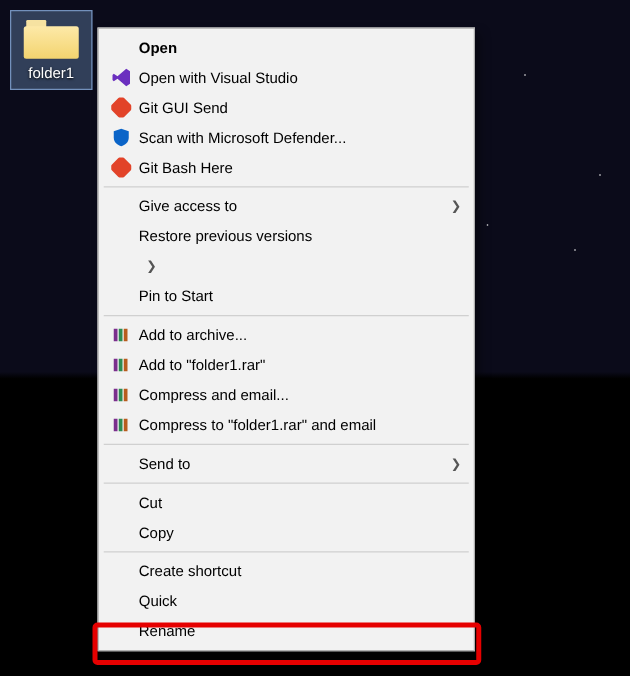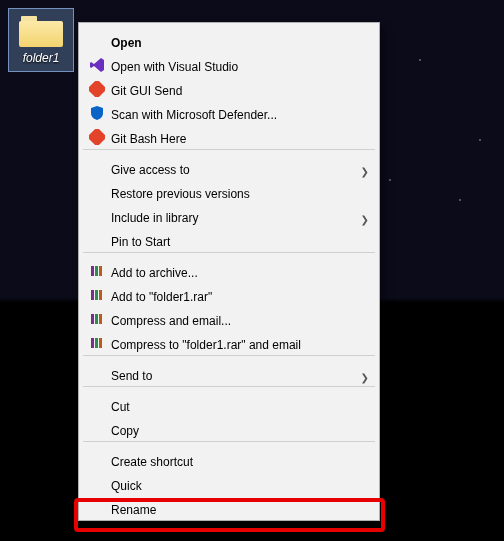--- a/index.html
+++ b/index.html
@@ -26,21 +26,20 @@
   }
   .desktop-icon {
     position: absolute;
     top: 8px; left: 8px;
     width: 66px;
     text-align: center;
     color: #fff;
     padding: 4px 2px 6px;
     background: rgba(120,160,210,0.35);
     border: 1px solid rgba(160,200,255,0.6);
-    font-style: italic;
   }
   .desktop-icon .folder-glyph {
     width: 44px; height: 34px; margin: 0 auto 4px;
     position: relative;
   }
   .desktop-icon .folder-glyph::before {
     content: ""; position: absolute; left: 2px; top: 3px;
     width: 16px; height: 7px; background: #f6e2a1; border-radius: 1px 1px 0 0;
   }
   .desktop-icon .folder-glyph::after {
@@ -59,21 +58,21 @@
     top: 22px;
     left: 78px;
     width: 302px;
     background: #f2f2f2;
     border: 1px solid #b0b0b0;
     box-shadow: 4px 4px 8px rgba(0,0,0,0.35);
     padding: 3px 2px;
   }
   .menu-item {
     display: flex;
-    align-items: flex-end;
+    align-items: center;
     height: 24px;
     padding: 0 8px 0 6px;
     color: #000;
     cursor: default;
     position: relative;
   }
   .menu-item .icon-slot {
     width: 20px; height: 18px;
     display: flex; align-items: center; justify-content: center;
     margin-right: 4px;
@@ -170,21 +169,20 @@
     <span class="chev">❯</span>
   </div>
 
   <div class="menu-item">
     <span class="icon-slot"></span>
     <span class="text">Restore previous versions</span>
   </div>
 
   <div class="menu-item">
     <span class="icon-slot"></span>
-    <span class="text">Include in library</span>
     <span class="chev">❯</span>
   </div>
 
   <div class="menu-item">
     <span class="icon-slot"></span>
     <span class="text">Pin to Start</span>
   </div>
 
   <div class="separator"></div>
 

